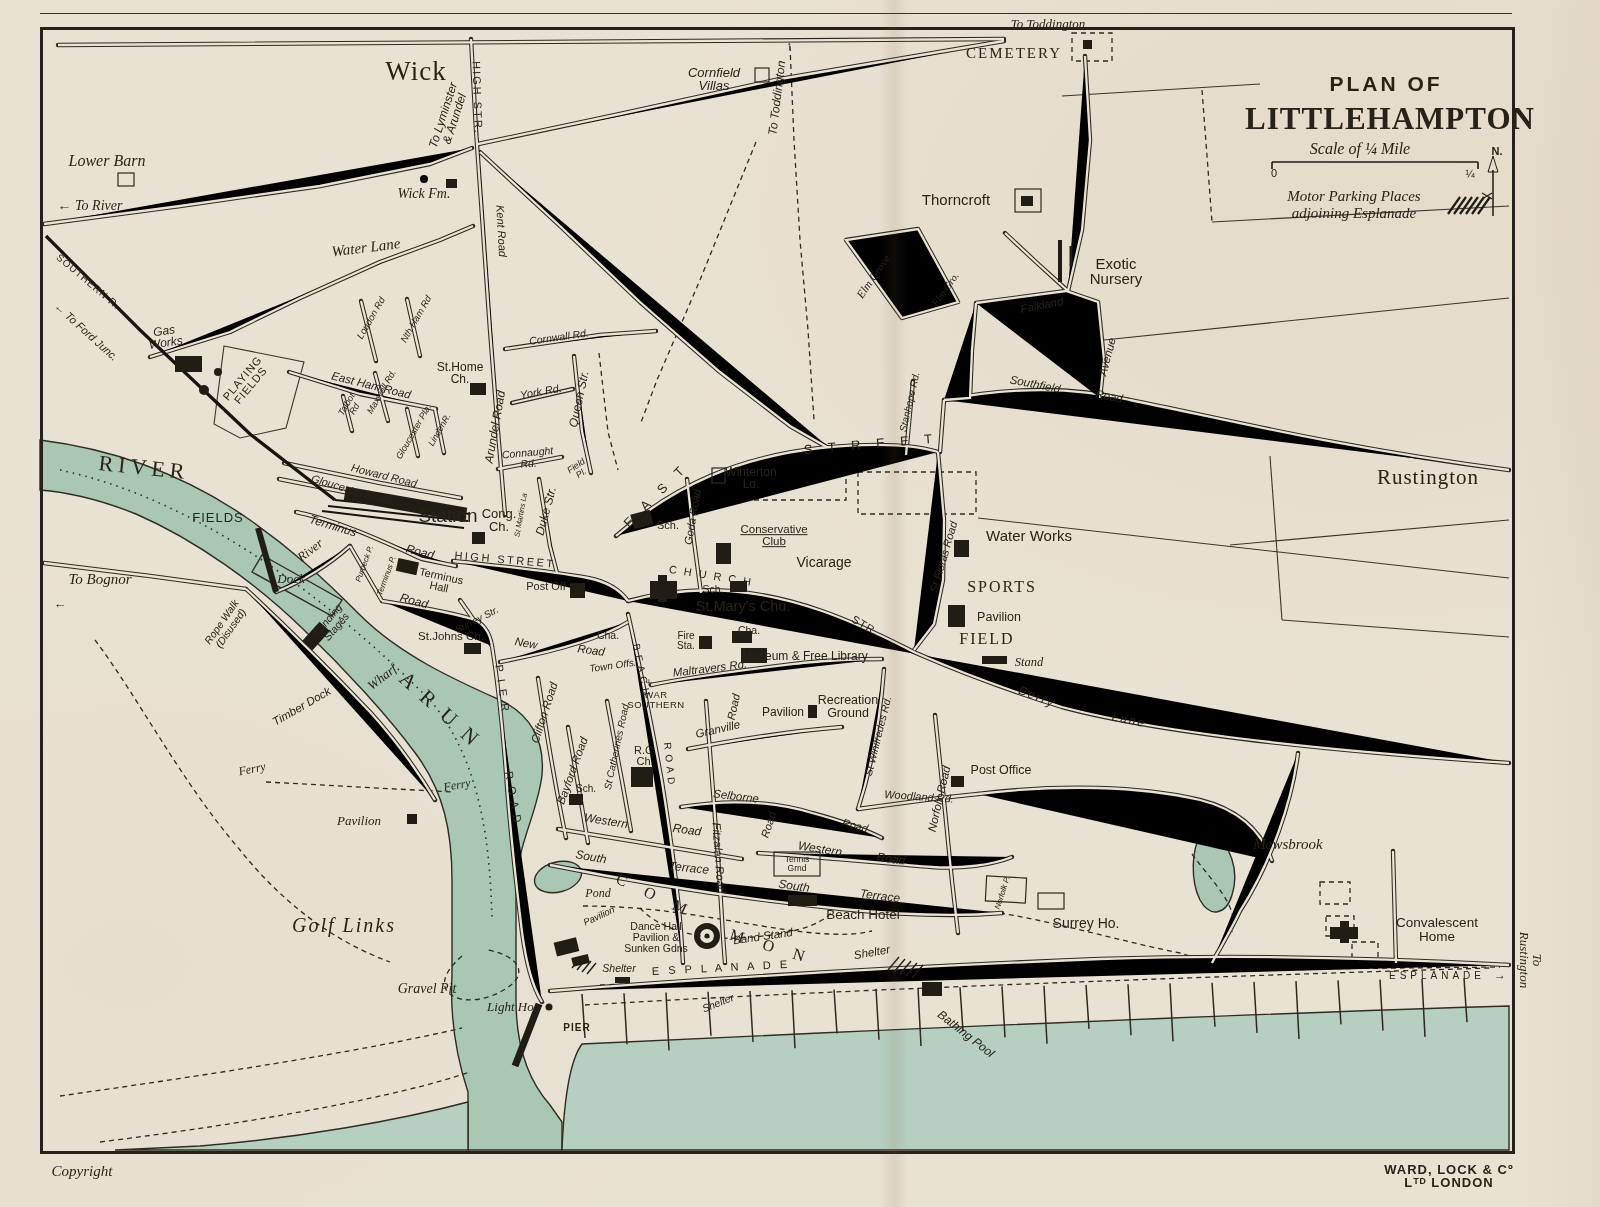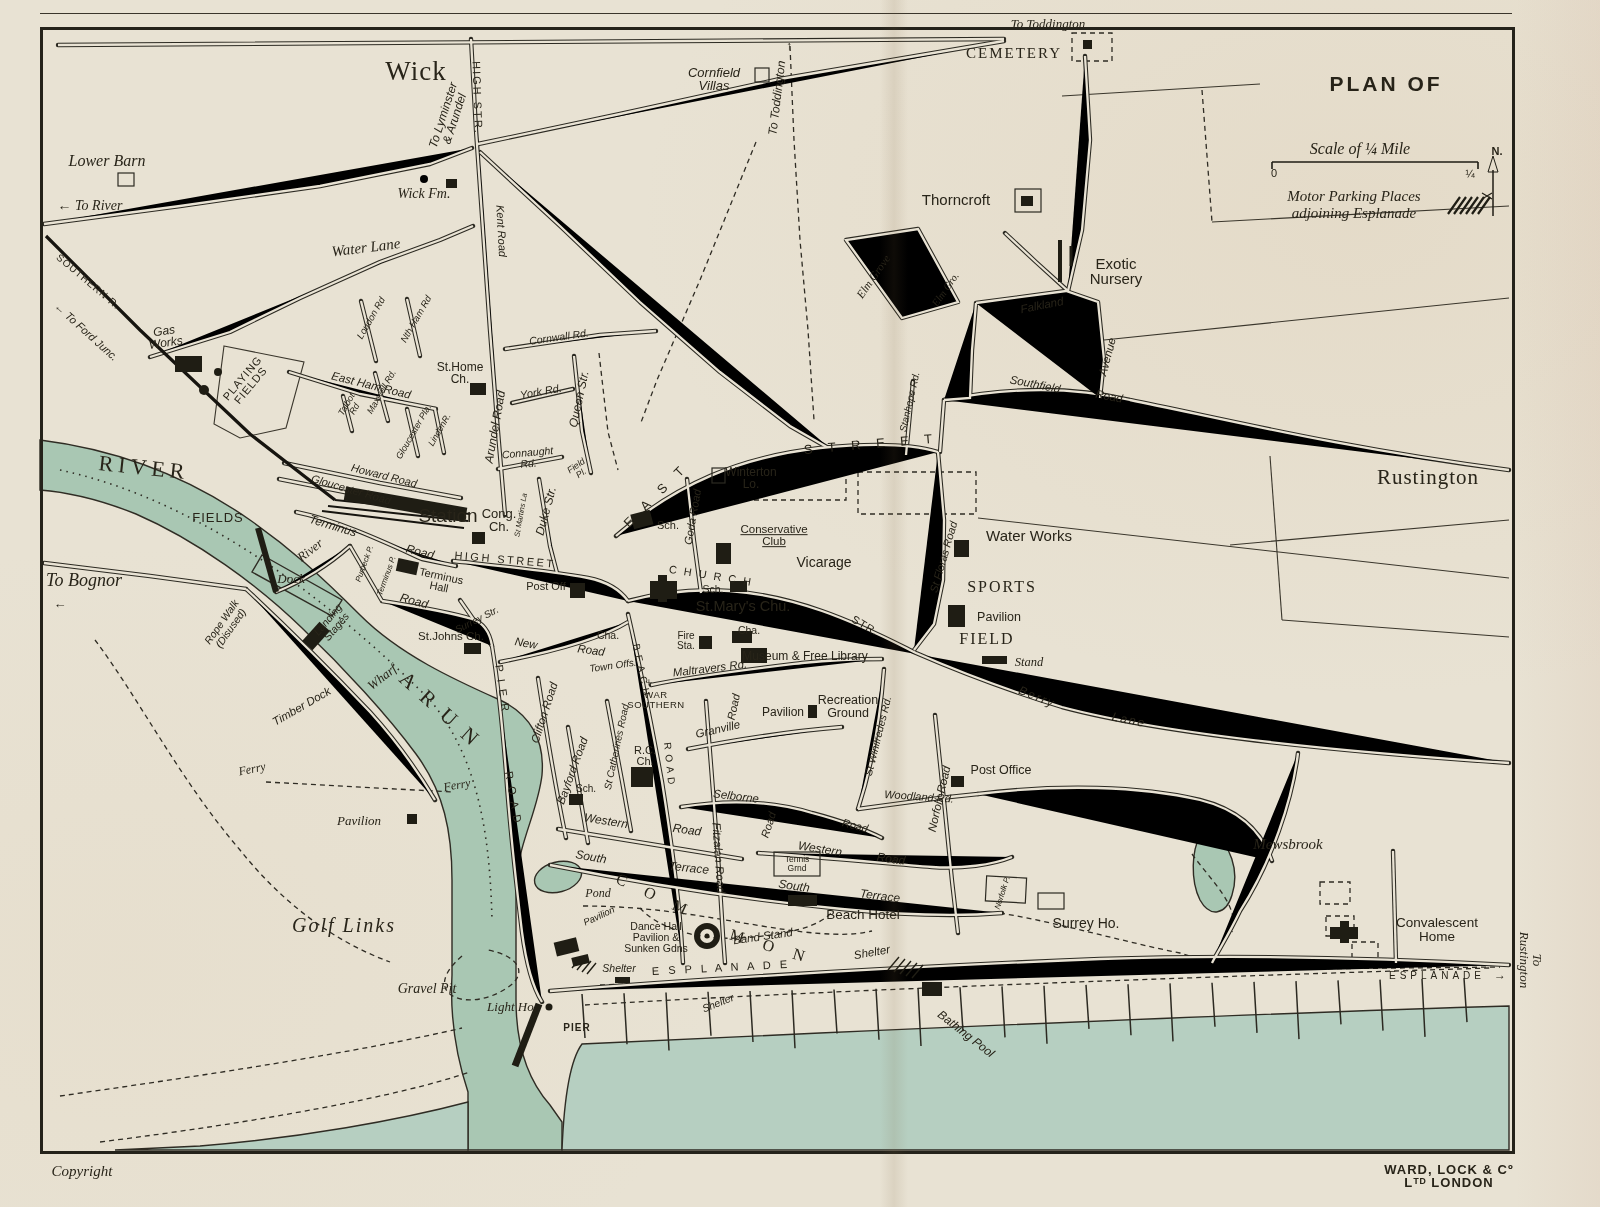--- a/index.html
+++ b/index.html
@@ -293,20 +293,21 @@
 
     <path id="groynes" d="M582,994.0 l3,44 M624,993.2 l3,51 M666,992.5 l3,58 M708,991.7 l3,44 M750,991.0 l3,51 M792,990.2 l3,58 M834,989.5 l3,44 M876,988.7 l3,51 M918,988.0 l3,58 M960,987.2 l3,44 M1002,986.4 l3,51 M1044,985.7 l3,58 M1086,984.9 l3,44 M1128,984.2 l3,51 M1170,983.4 l3,58 M1212,982.7 l3,44 M1254,981.9 l3,51 M1296,981.1 l3,58 M1338,980.4 l3,44 M1380,979.6 l3,51 M1422,978.9 l3,58 M1464,978.1 l3,44 "></path>
   </svg>
 
   <div id="outer-rule"></div>
   <div id="frame"></div>
   <div id="fold"></div>
   <div id="margin-tint"></div>
 
   <div class="tb" id="tb-kicker">PLAN OF</div>
+  <div class="tb" id="tb-title">LITTLEHAMPTON</div>
   <div class="tb" id="tb-scale">Scale of ¼ Mile</div>
   <div class="tb" id="tb-zero">0</div>
   <div class="tb" id="tb-quarter">¼</div>
   <div class="tb" id="tb-north">N.</div>
   <div class="tb" id="tb-parking">Motor Parking Places
 adjoining Esplanade</div>
 
   <div class="lb si" style="left:82px;top:1172px;font-size:15px;">Copyright</div>
   <div class="lb hs" style="left:1449px;top:1176px;font-size:13px;font-weight:bold;letter-spacing:1px;">WARD, LOCK &amp; Cº Lᵀᴰ LONDON</div>
 
@@ -387,21 +388,21 @@
       <span class="lb hs" style="left: 824px; top: 562px; font-size: 14px; --r: 0deg;">Vicarage</span>
       <span class="lb sc" style="left: 1002px; top: 587px; font-size: 16px; letter-spacing: 2px; --r: 0deg;">SPORTS</span>
       <span class="lb h" style="left: 365px; top: 564px; font-size: 8px; --r: -70deg;">Purbeck P.</span>
       <span class="lb h" style="left: 387px; top: 576px; font-size: 8px; --r: -70deg;">Terminus P.</span>
       <span class="lb hs" style="left: 440px; top: 582px; font-size: 11px; --r: 12deg;">Terminus
 Hall</span>
       <span class="lb si" style="left: 291px; top: 579px; font-size: 13px; --r: 0deg;">Dock</span>
       <span class="lb hs" style="left: 546px; top: 587px; font-size: 11px; --r: 0deg;">Post Off</span>
       <span class="lb c" style="left: 711px; top: 576px; font-size: 11px; letter-spacing: 2px; --r: 9deg;">C H U R C H</span>
       <span class="lb hs" style="left: 713px; top: 589px; font-size: 10.5px; --r: 0deg;">Sch.</span>
-      <span class="lb si" style="left: 84px; top: 580px; font-size: 18px; --r: 0deg;">To Bognor</span>
+      <span class="lb si" style="left: 100px; top: 580px; font-size: 15px; --r: 0deg;">To Bognor</span>
       <span class="lb hs" style="left: 60px; top: 604px; font-size: 13px; --r: 0deg;">←</span>
       <span class="lb hs" style="left: 743px; top: 606px; font-size: 14.5px; --r: 0deg;">St.Mary's Chu.</span>
       <span class="lb h" style="left: 414px; top: 601px; font-size: 12px; --r: 15deg;">Road</span>
       <span class="lb h" style="left: 477px; top: 620px; font-size: 10px; --r: -27deg;">Surrey Str.</span>
       <span class="lb c" style="left: 865px; top: 626px; font-size: 11px; letter-spacing: 1px; --r: 30deg;">STR.</span>
       <span class="lb hs" style="left: 999px; top: 617px; font-size: 12.5px; --r: 0deg;">Pavilion</span>
       <span class="lb h" style="left: 332px; top: 623px; font-size: 10.5px; --r: -50deg;">Landing
 Stages</span>
       <span class="lb h" style="left: 226px; top: 625px; font-size: 10.5px; --r: -55deg;">Rope Walk
 (Disused)</span>

